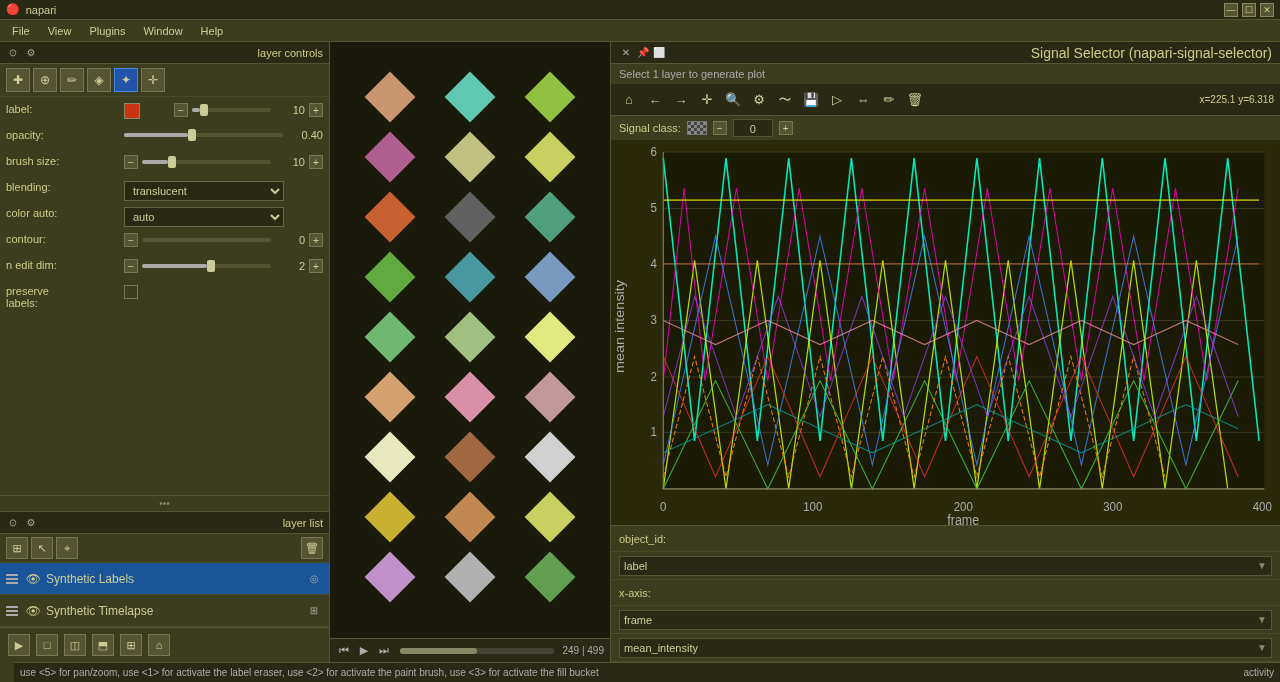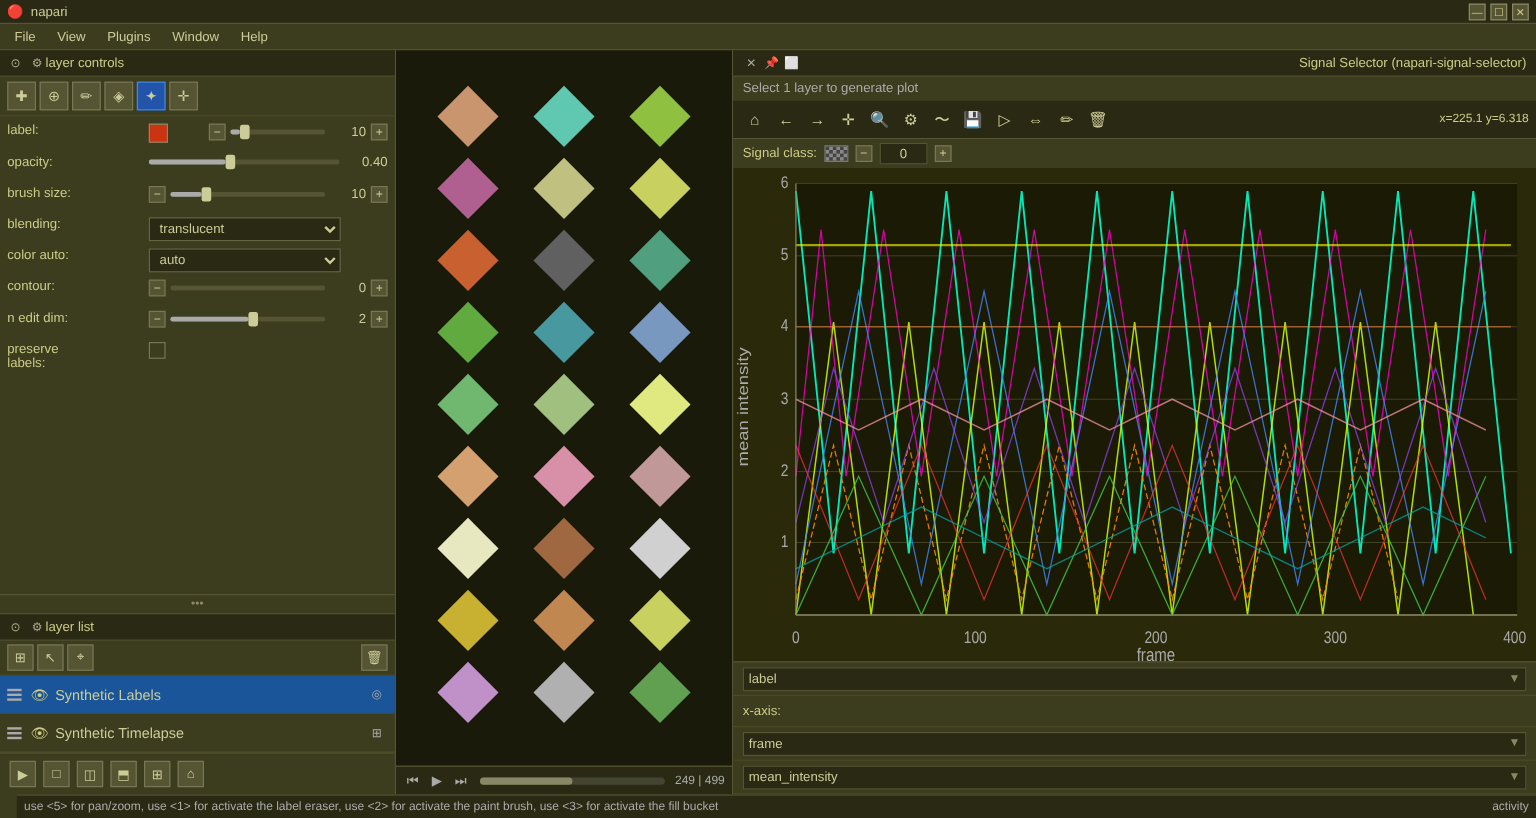--- a/index.html
+++ b/index.html
@@ -69,21 +69,21 @@
       align-items: center;
       padding: 4px 6px;
       background: #2a2a14;
       border-bottom: 1px solid #555533;
       height: 22px;
     }
     .panel-title {
       font-size: 11px;
       color: #cccc88;
       flex: 1;
-      text-align: left;
+      text-align: right;
     }
     .header-icon {
       width: 14px; height: 14px;
       display: flex; align-items: center; justify-content: center;
       font-size: 10px;
       color: #aaa888;
       cursor: pointer;
     }
     
     #tools-row {
@@ -306,21 +306,21 @@
     #signal-header {
       display: flex;
       align-items: center;
       padding: 4px 8px;
       background: #2a2a14;
       border-bottom: 1px solid #555533;
       height: 22px;
     }
     .signal-title {
       margin-left: auto;
-      font-size: 11px;
+      font-size: 14px;
       color: #cccc88;
     }
     #signal-toolbar {
       background: #2a2a14;
       height: 32px;
       display: flex;
       align-items: center;
       padding: 4px 6px;
       border-bottom: 1px solid #555533;
       gap: 2px;
@@ -788,20 +788,23 @@
 
         <polyline points="50,50 620,50" fill="none" stroke="#ffff00" stroke-width="1.5" opacity="0.6"></polyline>
         <polyline points="50,103 620,103" fill="none" stroke="#ff8844" stroke-width="1" opacity="0.5"></polyline>
 
         <line x1="50" y1="10" x2="50" y2="290" stroke="#888866" stroke-width="1"></line>
         <line x1="50" y1="290" x2="625" y2="290" stroke="#888866" stroke-width="1"></line>
       </svg>
     </div>
 
     <div id="config-rows">
+      <div class="config-row">
+        <span class="config-label">object_id:</span>
+      </div>
       <div class="config-row" style="height:28px;">
         <div class="config-dropdown" style="flex:1;">
           <span>label</span>
           <span class="dropdown-arrow">▼</span>
         </div>
       </div>
       <div class="config-row">
         <span class="config-label">x-axis:</span>
       </div>
       <div class="config-row" style="height:28px;">

